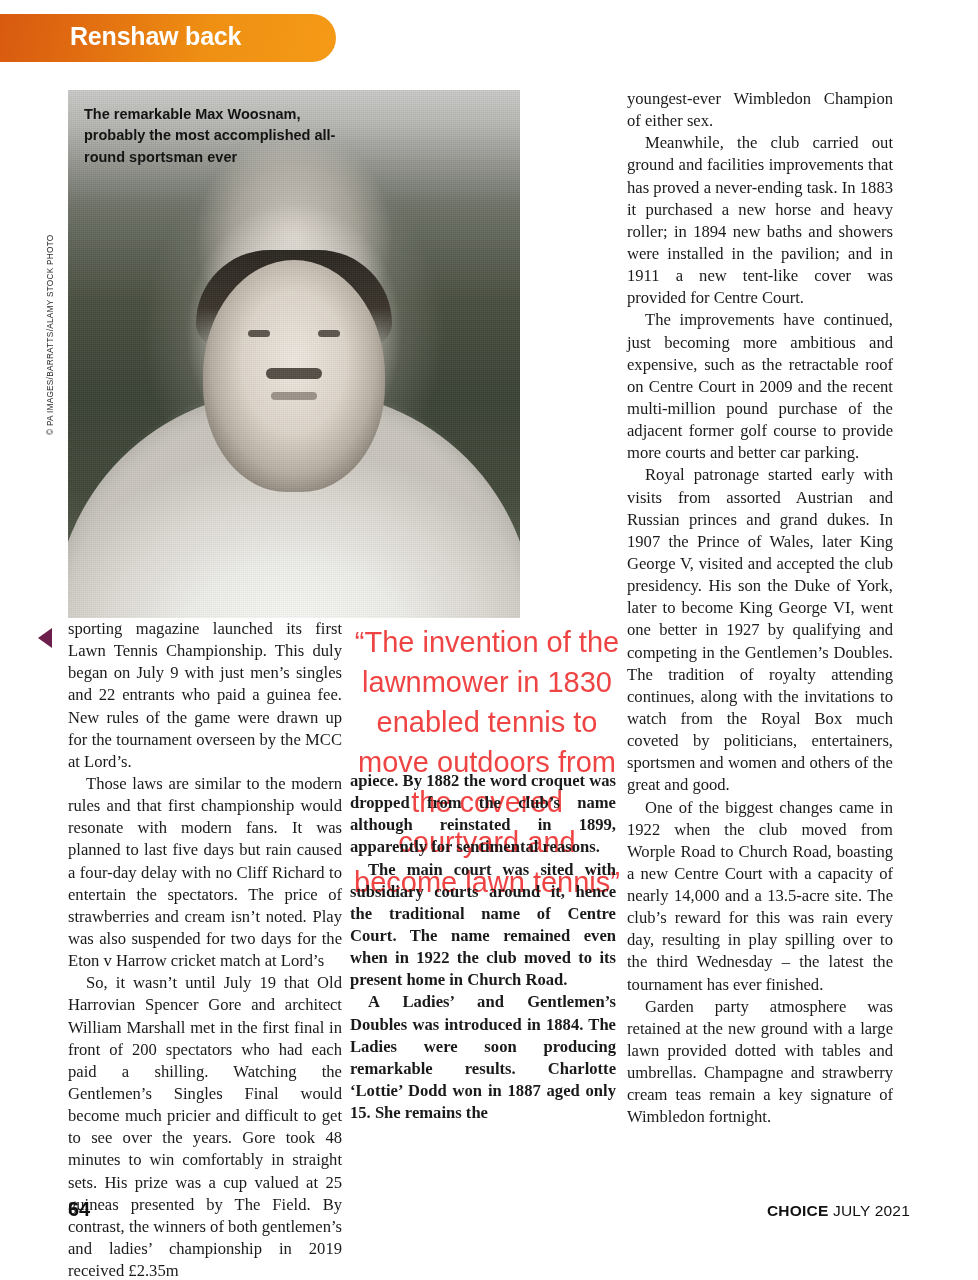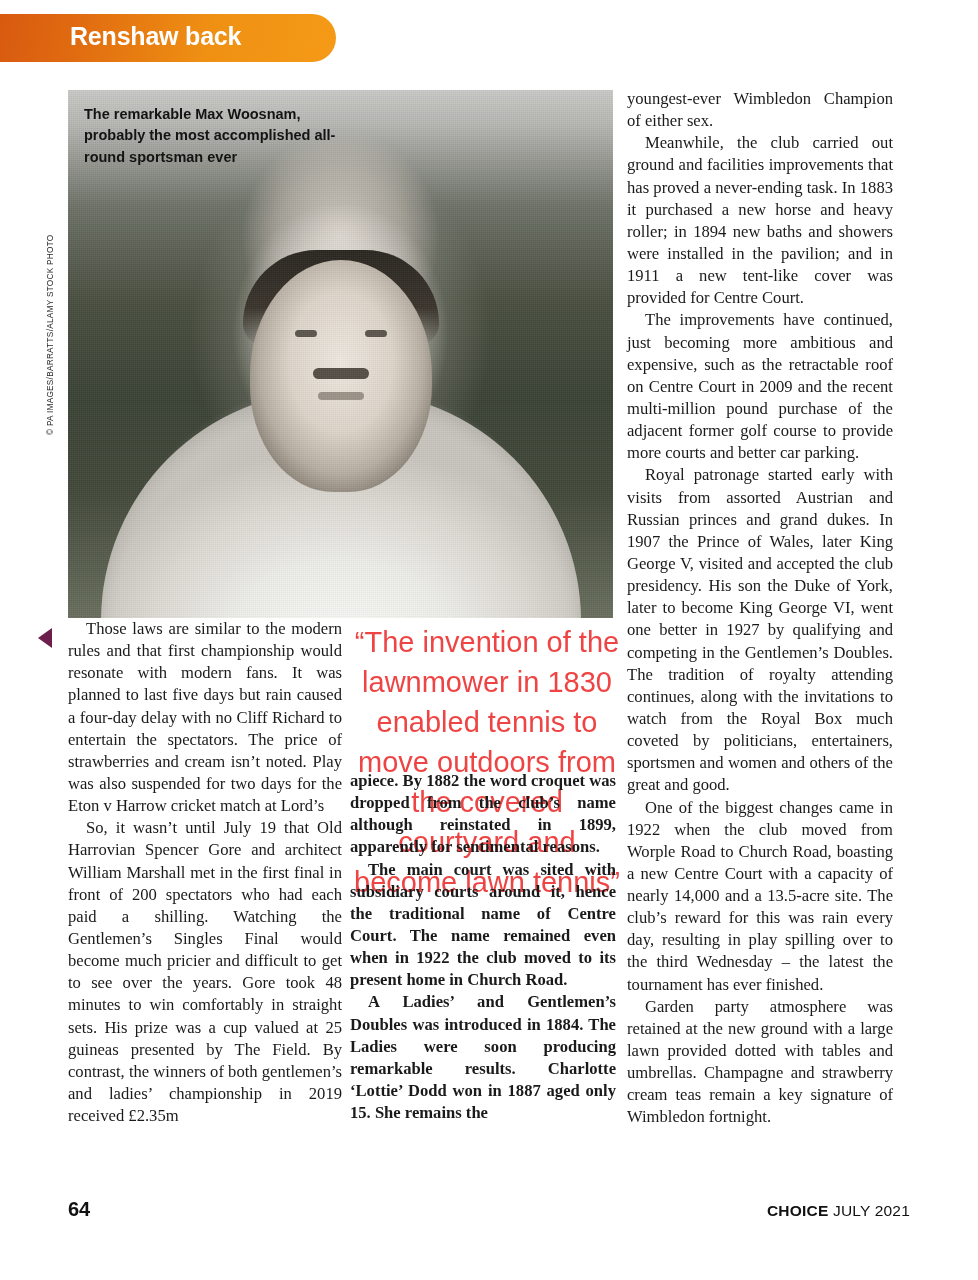--- a/index.html
+++ b/index.html
@@ -29,21 +29,21 @@
     font-weight: bold;
     font-size: 25px;
     letter-spacing: -0.2px;
     color: #ffffff;
   }
 
   
   .photo-wrap {
     position: absolute;
     left: 68px; top: 90px;
-    width: 545px; height: 528px;
+    width: 452px; height: 528px;
     overflow: hidden;
     background: #8d8d8d;
   }
   .photo-img {
     position: absolute;
     inset: 0;
     background:
       radial-gradient(ellipse 150px 180px at 50% 46%, rgba(245,242,238,0.97) 0%, rgba(225,220,214,0.85) 40%, rgba(160,156,150,0.25) 72%, rgba(0,0,0,0) 100%),
       radial-gradient(ellipse 115px 125px at 50% 28%, rgba(238,230,220,0.95) 0%, rgba(205,196,186,0.6) 55%, rgba(0,0,0,0) 86%),
       radial-gradient(ellipse 260px 230px at 50% 92%, rgba(252,252,250,0.95) 0%, rgba(230,229,226,0.7) 46%, rgba(0,0,0,0) 85%),
@@ -207,20 +207,21 @@
   <div class="photo-tache"></div>
   <div class="photo-mouth"></div>
   <div class="photo-grain"></div>
   <div class="photo-caption">The remarkable Max Woosnam, probably the most accomplished all-round sportsman ever</div>
 </div>
 <div class="photo-credit">© PA IMAGES/BARRATTS/ALAMY STOCK PHOTO</div>
 
 <div class="cont-marker"></div>
 
 <div class="col" id="col1">
+  <p class="first">sporting magazine launched its first Lawn Tennis Championship. This duly began on July 9 with just men’s singles and 22 entrants who paid a guinea fee. New rules of the game were drawn up for the tournament overseen by the MCC at Lord’s.</p>
   <p>Those laws are similar to the modern rules and that first championship would resonate with modern fans. It was planned to last five days but rain caused a four-day delay with no Cliff Richard to entertain the spectators. The price of strawberries and cream isn’t noted. Play was also suspended for two days for the Eton v Harrow cricket match at Lord’s</p>
   <p>So, it wasn’t until July 19 that Old Harrovian Spencer Gore and architect William Marshall met in the first final in front of 200 spectators who had each paid a shilling. Watching the Gentlemen’s Singles Final would become much pricier and difficult to get to see over the years. Gore took 48 minutes to win comfortably in straight sets. His prize was a cup valued at 25 guineas presented by The Field. By contrast, the winners of both gentlemen’s and ladies’ championship in 2019 received £2.35m</p>
 </div>
 
 <div class="pullquote">“The invention of the lawnmower in 1830 enabled tennis to move outdoors from the covered courtyard and become lawn tennis”</div>
 
 <div class="col" id="col2">
   <p class="first">apiece. By 1882 the word croquet was dropped from the club’s name although reinstated in 1899, apparently for sentimental reasons.</p>
   <p>The main court was sited with subsidiary courts around it, hence the traditional name of Centre Court. The name remained even when in 1922 the club moved to its present home in Church Road.</p>
   <p>A Ladies’ and Gentlemen’s Doubles was introduced in 1884. The Ladies were soon producing remarkable results. Charlotte ‘Lottie’ Dodd won in 1887 aged only 15. She remains the</p>

